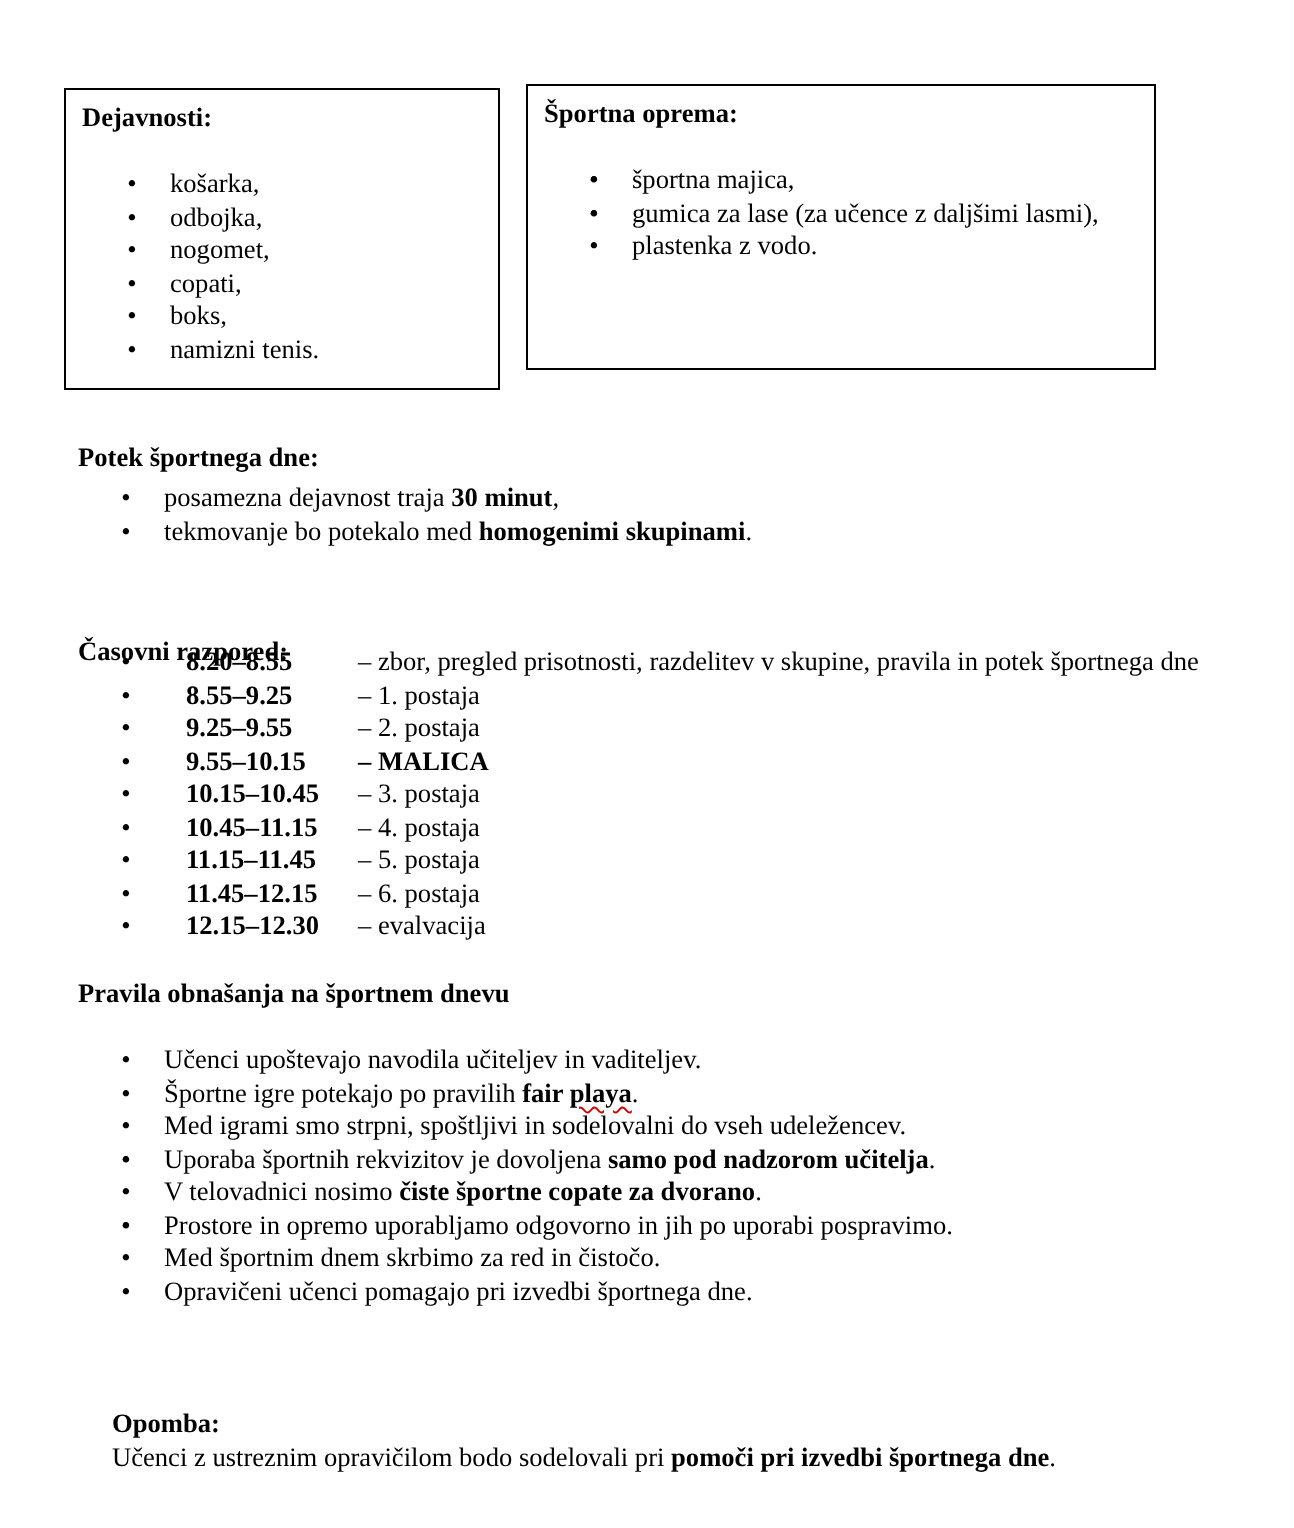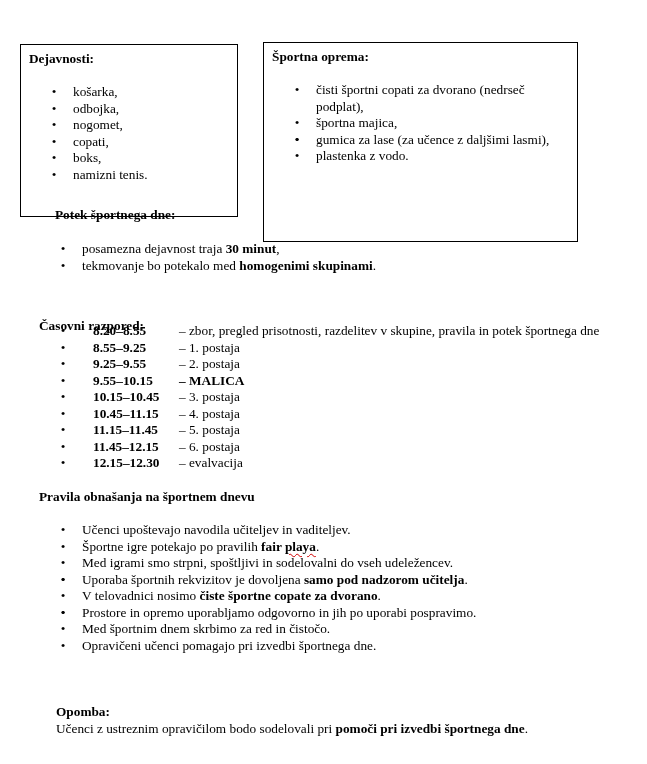--- a/index.html
+++ b/index.html
@@ -4,22 +4,22 @@
   <style>
     html, body { margin: 0; padding: 0; background: #ffffff; }
     body {
       width: 647px; height: 764px; position: relative; overflow: hidden;
       font-family: "Liberation Serif", serif; font-size: 13.3px; color: #000;
       line-height: 16.5px;
     }
     .box {
       position: absolute; border: 1px solid #000; box-sizing: border-box;
     }
-    .box-left { left: 20px; top: 44px; width: 218px; height: 173px; text-decoration: underline; }
-    .box-right { left: 263px; top: 42px; width: 315px; height: 200px; }
+    .box-left { left: 32px; top: 44px; width: 218px; height: 151px; text-decoration: underline; }
+    .box-right { left: 263px; top: 42px; width: 315px; height: 143px; }
     .box-title { font-weight: bold; position: absolute; left: 8px; top: 6px; }
     .box-right .box-title { left: 8px; top: 6px; }
     ul { list-style: none; margin: 0; padding: 0; }
     li { position: relative; }
     li .bullet {
       position: absolute; left: -24px; top: 0; width: 10px; text-align: center;
     }
     .box-left ul { position: absolute; left: 52px; top: 39px; }
     .box-right ul { position: absolute; left: 52px; top: 39px; width: 250px; }
     .section-title { position: absolute; font-weight: bold; }
@@ -43,29 +43,29 @@
     <li><span class="bullet">•</span><span>nogomet,</span></li>
     <li><span class="bullet">•</span><span>copati,</span></li>
     <li><span class="bullet">•</span><span>boks,</span></li>
     <li><span class="bullet">•</span><span>namizni tenis.</span></li>
   </ul>
 </div>
 
 <div class="box box-right">
   <div class="box-title">Športna oprema:</div>
   <ul>
-    <li><span class="bullet">•</span><span>čisti športni copati za dvorano (nedrseč podplat),</span></li>
+    <li><span class="bullet">•</span></li>
     <li><span class="bullet">•</span><span>športna majica,</span></li>
     <li><span class="bullet">•</span></li>
     <li><span class="bullet">•</span><span>gumica za lase (za učence z daljšimi lasmi),</span></li>
     <li><span class="bullet">•</span><span>plastenka z vodo.</span></li>
   </ul>
 </div>
 
-<div class="section-title" style="left:39px; top:207px;margin-left:16px;">Potek športnega dne:</div>
+<div class="section-title" style="left:39px; top:221px;">Potek športnega dne:</div>
 <ul class="list" style="left:82px; top:241px;">
   <li><span class="bullet">•</span><span>posamezna dejavnost traja </span><b>30 minut</b><span>,</span></li>
   <li><span class="bullet">•</span><span>tekmovanje bo potekalo med </span><b>homogenimi skupinami</b><span>.</span></li>
 </ul>
 
 <div class="section-title" style="left:39px; top:290px;margin-top:28px;">Časovni razpored:</div>
 <ul class="list schedule" style="left:82px; top:323px; white-space:nowrap;">
   <li><span class="bullet">•</span><span class="time">8.20–8.55</span><span>– zbor, pregled prisotnosti, razdelitev v skupine, pravila in potek športnega dne</span></li>
   <li><span class="bullet">•</span><span class="time">8.55–9.25</span><span>– 1. postaja</span></li>
   <li><span class="bullet">•</span><span class="time">9.25–9.55</span><span>– 2. postaja</span></li>

